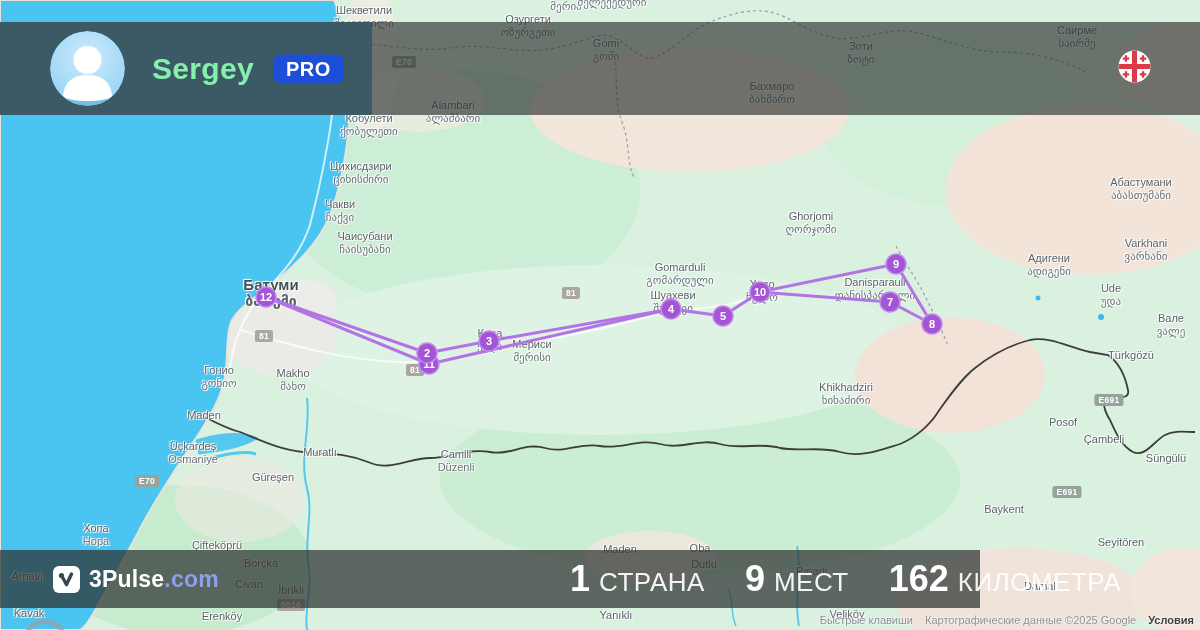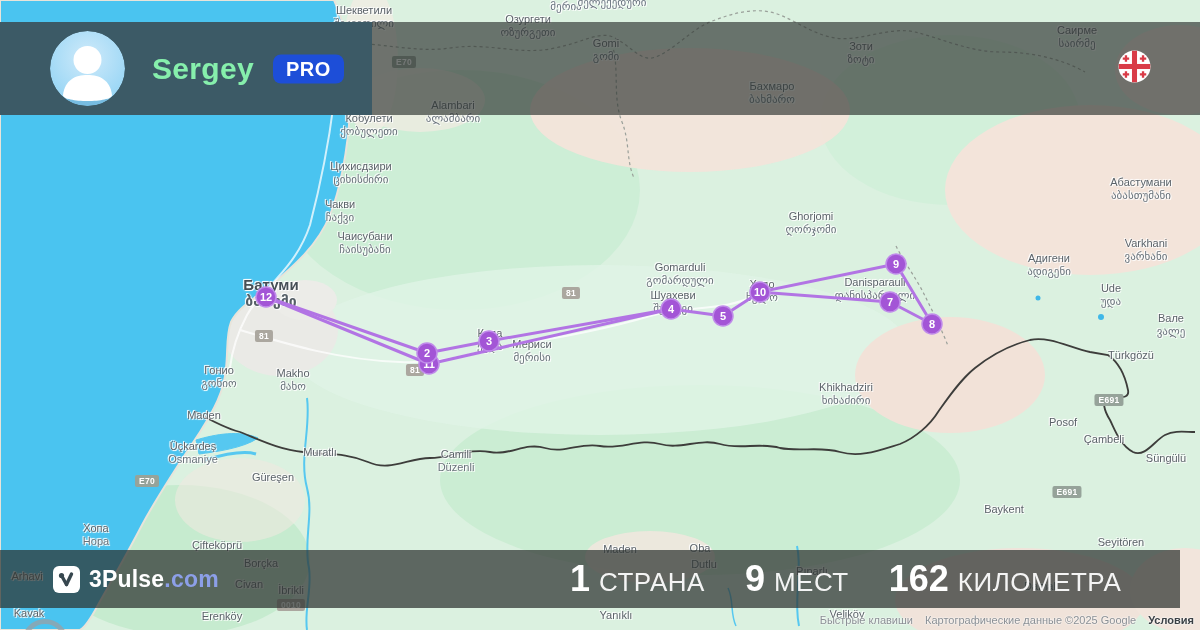--- a/index.html
+++ b/index.html
@@ -31,21 +31,21 @@
                display:flex;align-items:center;}
   .avatar{position:absolute;left:50px;top:9px;width:75px;height:75px;border-radius:50%;}
   .user-name{position:absolute;left:152px;top:50%;transform:translateY(-50%);
              color:#86efac;font-size:30px;font-weight:bold;letter-spacing:.3px;}
   .pro-badge{position:absolute;left:273px;top:50%;transform:translateY(-50%);
              background:#1d4ed8;color:#fff;font-size:20px;font-weight:bold;
              padding:3px 13px;border-radius:8px;letter-spacing:.5px;}
   .flag{position:absolute;left:1118px;top:28px;width:33px;height:33px;}
 
   
-  .bottom-band{position:absolute;left:0;top:550px;width:1180px;height:58px;
+  .bottom-band{position:absolute;left:0;top:550px;width:980px;height:58px;
                background:rgba(44,50,47,.72);z-index:4;}
   .logo-wrap{position:absolute;left:53px;top:16px;display:flex;align-items:center;gap:9px;}
   .logo-box{width:27px;height:27px;background:#fff;border-radius:6px;display:flex;
             align-items:center;justify-content:center;}
   .brand{color:#fff;font-size:23px;font-weight:bold;letter-spacing:.2px;}
   .brand .suffix{color:#8C9FE8;}
   .stats{position:absolute;left:570px;top:0;height:58px;display:flex;align-items:center;gap:40px;}
   .stat{display:flex;align-items:baseline;gap:9px;white-space:nowrap;}
   .stat .val{color:#fff;font-size:36px;font-weight:bold;}
   .stat .lab{color:rgba(255,255,255,.93);font-size:26px;font-weight:normal;letter-spacing:.5px;}

